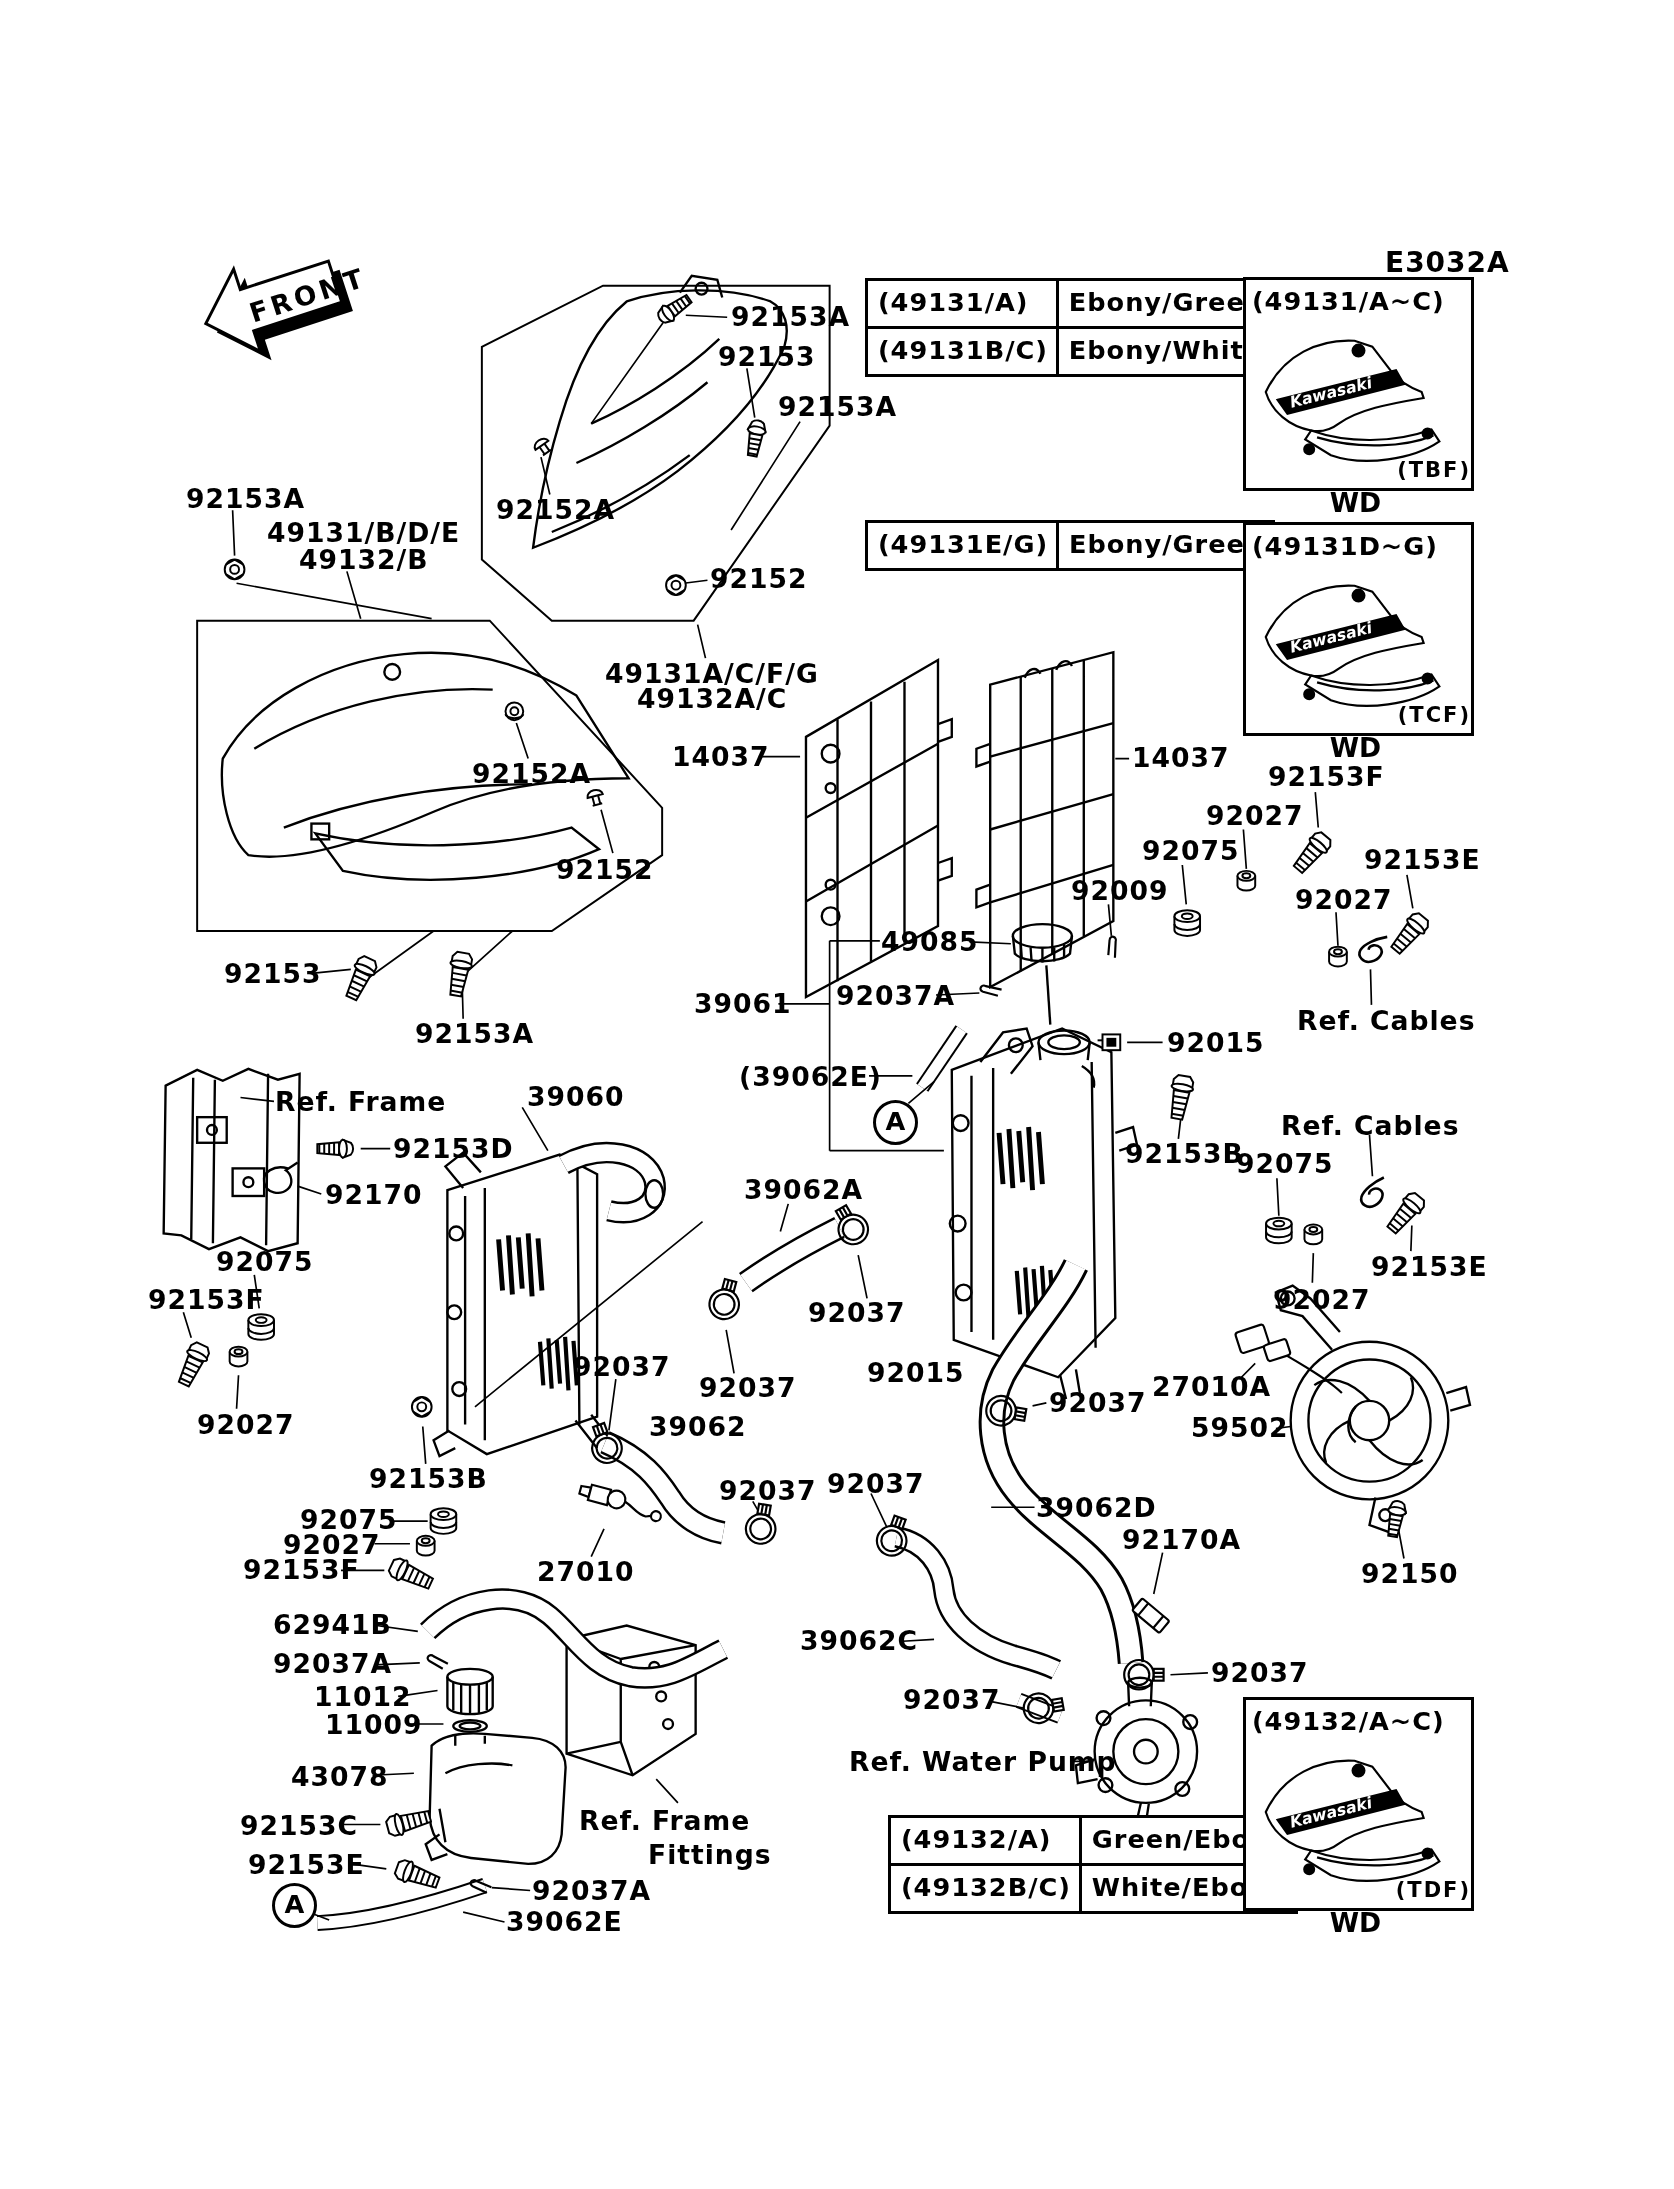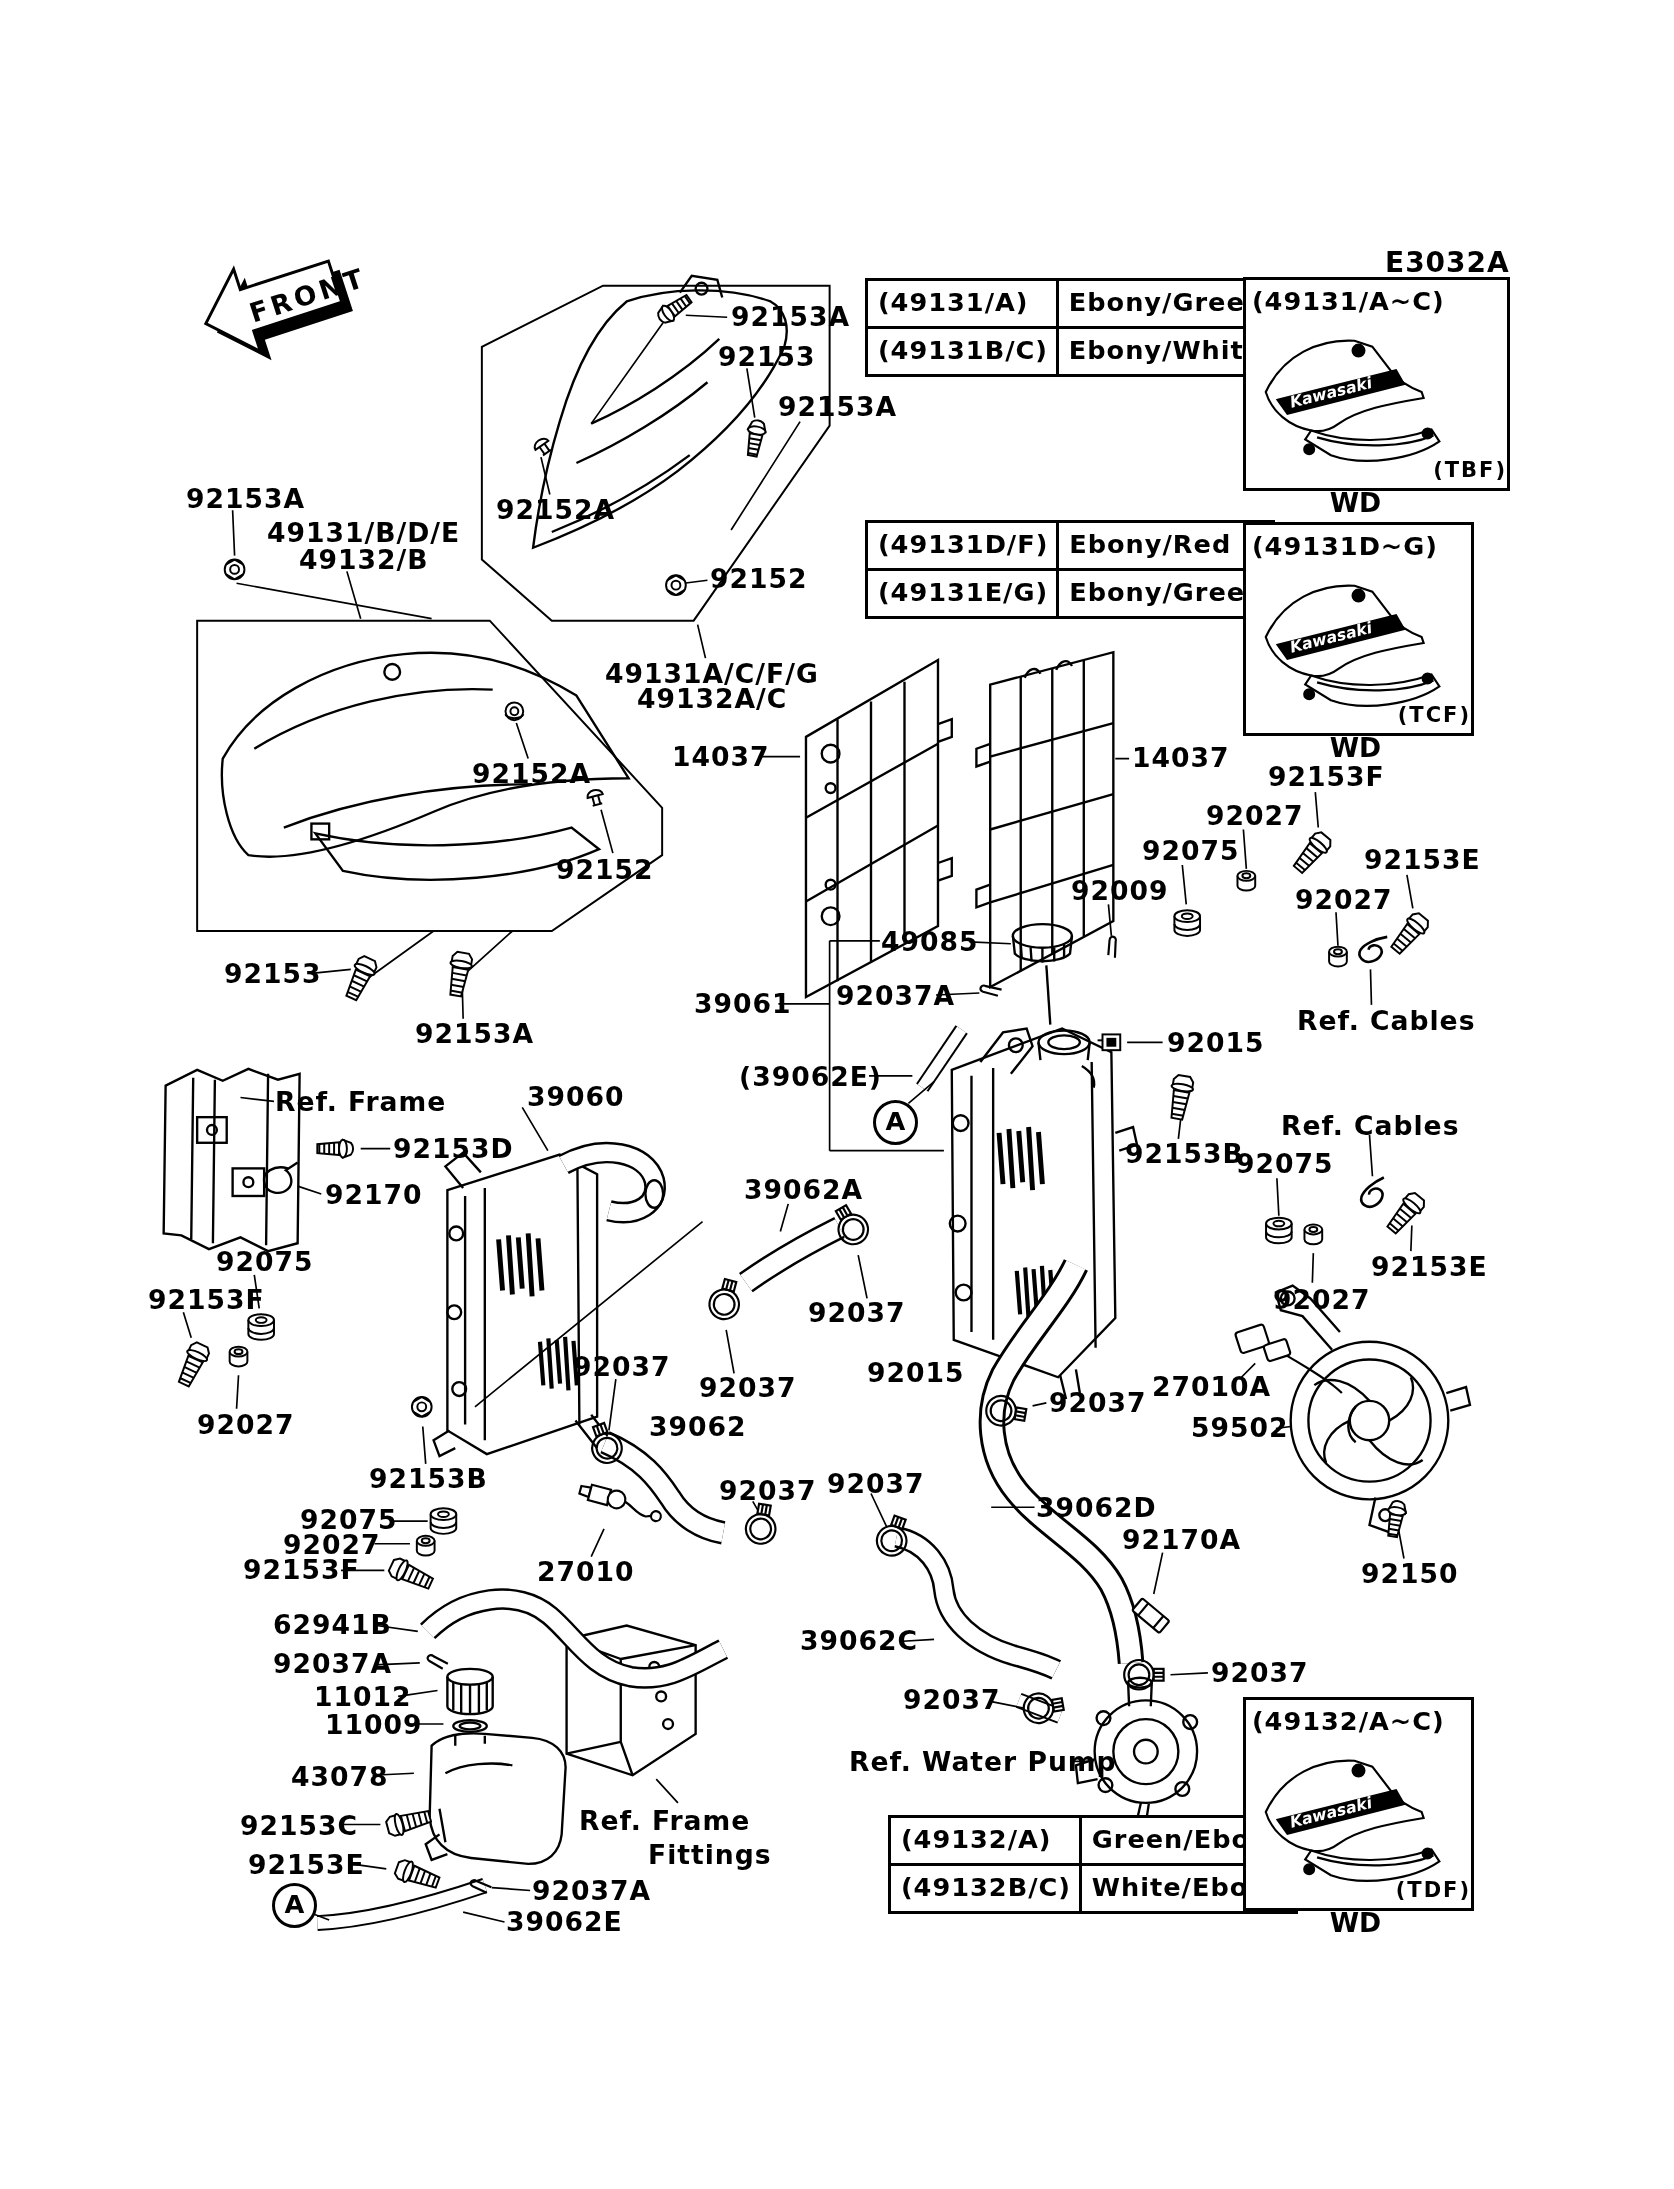--- a/index.html
+++ b/index.html
@@ -343,45 +343,41 @@
   </tr>
   <tr>
     <td class="code">(49131B/C)</td>
     <td class="color">Ebony/White</td>
   </tr>
 </tbody>
     </table>
 
 <table class="ptable" style="left:865px;top:520px;">
   <tbody>
-        <tr>
-    <td class="code">(49131D/F)</td>
-    <td class="color">Ebony/Red</td>
-  </tr>
   <tr>
     <td class="code">(49131E/G)</td>
     <td class="color">Ebony/Green</td>
   </tr>
 </tbody>
     </table>
 
 <table class="ptable" style="left:888px;top:1815px;">
   <tbody>
         <tr>
     <td class="code">(49132/A)</td>
     <td class="color">Green/Ebony</td>
   </tr>
   <tr>
     <td class="code">(49132B/C)</td>
     <td class="color">White/Ebony</td>
   </tr>
 </tbody>
     </table>
 
-<div class="decal-box" style="left:1243px;top:277px;padding-left:36px;">
+<div class="decal-box" style="left:1243px;top:277px;">
   <span class="decal-title">(49131/A~C)</span>
   <svg width="221" height="146" style="position:absolute;left:2px;top:41px;" viewBox="0 0 224 148">
     <use href="#g-shroud-decal"></use>
     <text transform="translate(44,88) rotate(-14)" font-size="16" font-style="italic" font-weight="bold" fill="#fff">Kawasaki</text>
   </svg>
   <span class="decal-variant">(TBF)</span>
 </div>
 <div class="decal-wd" style="left:1243px;top:487px;">WD</div>
 
 <div class="decal-box" style="left:1243px;top:522px;">

